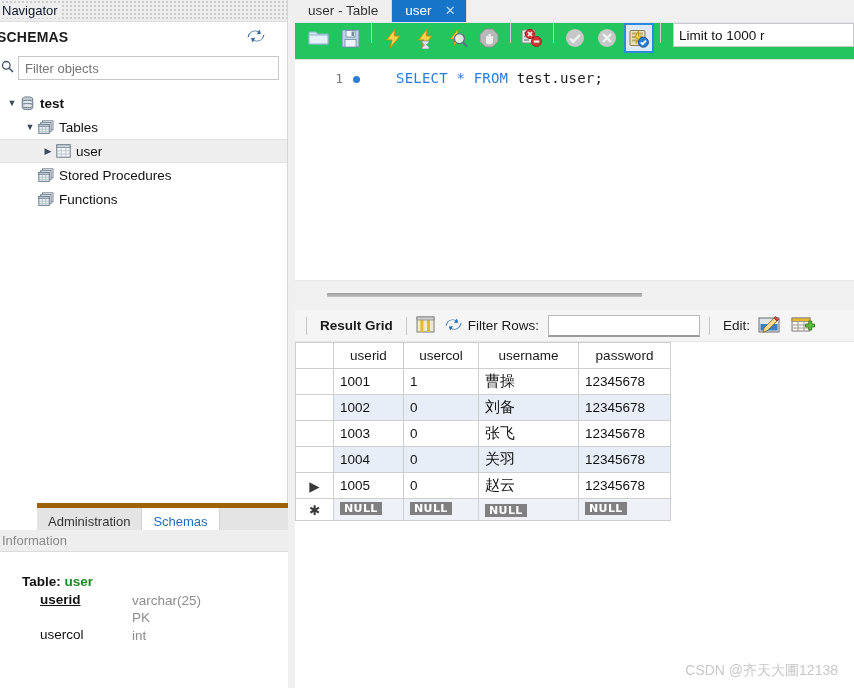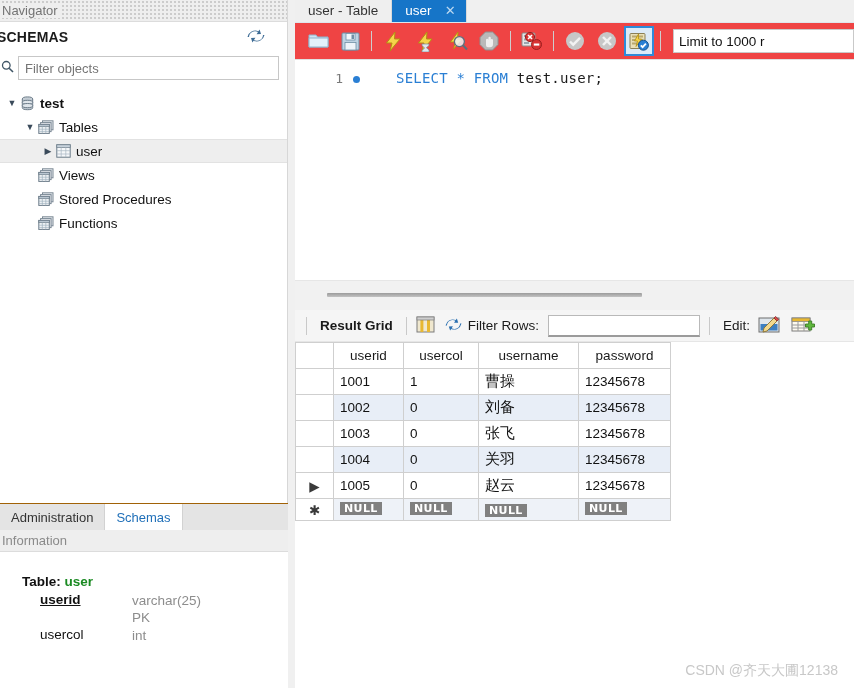--- a/index.html
+++ b/index.html
@@ -17,21 +17,21 @@
   
   #left-panel {
     position: absolute; left: 0; top: 0;
     width: 288px; height: 688px;
     background: #ffffff;
     border-right: 1px solid #d7d7d7;
   }
   .panel-caption {
     height: 22px; line-height: 22px;
     background: #eeeeee;
-    color: #737373;
+    color: #0f172a;
     font-size: 13px;
     padding-left: 2px;
     position: relative;
     border-bottom: 1px solid #dcdcdc;
     white-space: nowrap;
   }
   .panel-caption .cap-text { background:#eeeeee; padding-right:4px; position:relative; z-index:2; }
   .panel-caption .grip {
     position: absolute; left: 0; top: 0; right: 0; bottom: 0;
     background-image: radial-gradient(#c9c9c9 0.7px, transparent 0.8px);
@@ -89,21 +89,22 @@
   .ic-db { width:15px; height:15px; }
   .ic-tablegroup { width:16px; height:15px; }
   .ic-table { width:15px; height:14px; }
 
   
   #left-bottom {
     position: absolute; left: 0; bottom: 0; width: 288px;
   }
   .lb-tabs {
     display: flex; height: 27px; background: #e4e4e4;
-    border-top: 1px solid #a16207;
+    border-top: 5px solid #a16207;
+    margin-left: 37px;
   }
   .lb-tab {
     padding: 0 11px; height: 27px; line-height: 27px;
     font-size: 13px; color: #333; background: #e4e4e4;
     border-right: 1px solid #d2d2d2;
   }
   .lb-tab.active { background: #ffffff; color: #1f6fb8; }
   .info-caption {
     height: 22px; line-height: 22px;
     background: #eeeeee; color: #8a8a8a; font-size: 13px;
@@ -145,23 +146,23 @@
     white-space: nowrap;
   }
   .etab.active {
     background: #1675c8; color: #ffffff;
     padding-right: 34px; position: relative;
   }
   .etab .xclose {
     position: absolute; right: 10px; top: 0; color: #bcd9f1; font-size: 13px;
   }
   .toolbar {
-    height: 38px; background: #ef4444;
+    height: 38px; background: #22c55e;
     border-bottom: 1px solid #e0e0e0;
-    display: flex; align-items: center; gap: 2px;
+    display: flex; align-items: flex-start; gap: 2px;
     padding-left: 8px;
     border-top: 1px solid #dfe6ec;
   }
   .tb-btn {
     width: 30px; height: 30px; display: flex;
     align-items: center; justify-content: center;
   }
   .tb-btn.sel { border: 2px solid #2e8ada; background: #dceaf7; }
   .tb-sep { width: 1px; height: 20px; background: #cdcdcd; margin: 0 4px; }
   .limit-box {
@@ -341,36 +342,20 @@
               <rect x="4.5" y="0.8" width="10.5" height="9" fill="#e9edf1" stroke="#7a8894"></rect>
               <rect x="2.6" y="2.6" width="10.5" height="9" fill="#e9edf1" stroke="#7a8894"></rect>
               <rect x="0.8" y="4.4" width="10.5" height="9" fill="#f4f7f9" stroke="#6b7b88"></rect>
               <rect x="0.8" y="4.4" width="10.5" height="2.3" fill="#b9c6d1" stroke="#6b7b88" stroke-width=".7"></rect>
               <line x1="4.3" y1="6.7" x2="4.3" y2="13.4" stroke="#9fb0bd" stroke-width=".7"></line>
               <line x1="7.8" y1="6.7" x2="7.8" y2="13.4" stroke="#9fb0bd" stroke-width=".7"></line>
               <line x1="0.8" y1="9.2" x2="11.3" y2="9.2" stroke="#9fb0bd" stroke-width=".7"></line>
               <line x1="0.8" y1="11.4" x2="11.3" y2="11.4" stroke="#9fb0bd" stroke-width=".7"></line>
             </svg>
           </span>
-          <span class="node-label">Views</span>
-        </div>
-        <div class="tree-node" style="padding-left: 22px;">
-          <span class="tw empty">&nbsp;</span>
-          <span style="display: inline-flex; align-items: center;">
-            <svg class="ic ic-tablegroup" viewBox="0 0 16 15">
-              <rect x="4.5" y="0.8" width="10.5" height="9" fill="#e9edf1" stroke="#7a8894"></rect>
-              <rect x="2.6" y="2.6" width="10.5" height="9" fill="#e9edf1" stroke="#7a8894"></rect>
-              <rect x="0.8" y="4.4" width="10.5" height="9" fill="#f4f7f9" stroke="#6b7b88"></rect>
-              <rect x="0.8" y="4.4" width="10.5" height="2.3" fill="#b9c6d1" stroke="#6b7b88" stroke-width=".7"></rect>
-              <line x1="4.3" y1="6.7" x2="4.3" y2="13.4" stroke="#9fb0bd" stroke-width=".7"></line>
-              <line x1="7.8" y1="6.7" x2="7.8" y2="13.4" stroke="#9fb0bd" stroke-width=".7"></line>
-              <line x1="0.8" y1="9.2" x2="11.3" y2="9.2" stroke="#9fb0bd" stroke-width=".7"></line>
-              <line x1="0.8" y1="11.4" x2="11.3" y2="11.4" stroke="#9fb0bd" stroke-width=".7"></line>
-            </svg>
-          </span>
           <span class="node-label">Stored Procedures</span>
         </div>
         <div class="tree-node" style="padding-left: 22px;">
           <span class="tw empty">&nbsp;</span>
           <span style="display: inline-flex; align-items: center;">
             <svg class="ic ic-tablegroup" viewBox="0 0 16 15">
               <rect x="4.5" y="0.8" width="10.5" height="9" fill="#e9edf1" stroke="#7a8894"></rect>
               <rect x="2.6" y="2.6" width="10.5" height="9" fill="#e9edf1" stroke="#7a8894"></rect>
               <rect x="0.8" y="4.4" width="10.5" height="9" fill="#f4f7f9" stroke="#6b7b88"></rect>
               <rect x="0.8" y="4.4" width="10.5" height="2.3" fill="#b9c6d1" stroke="#6b7b88" stroke-width=".7"></rect>

